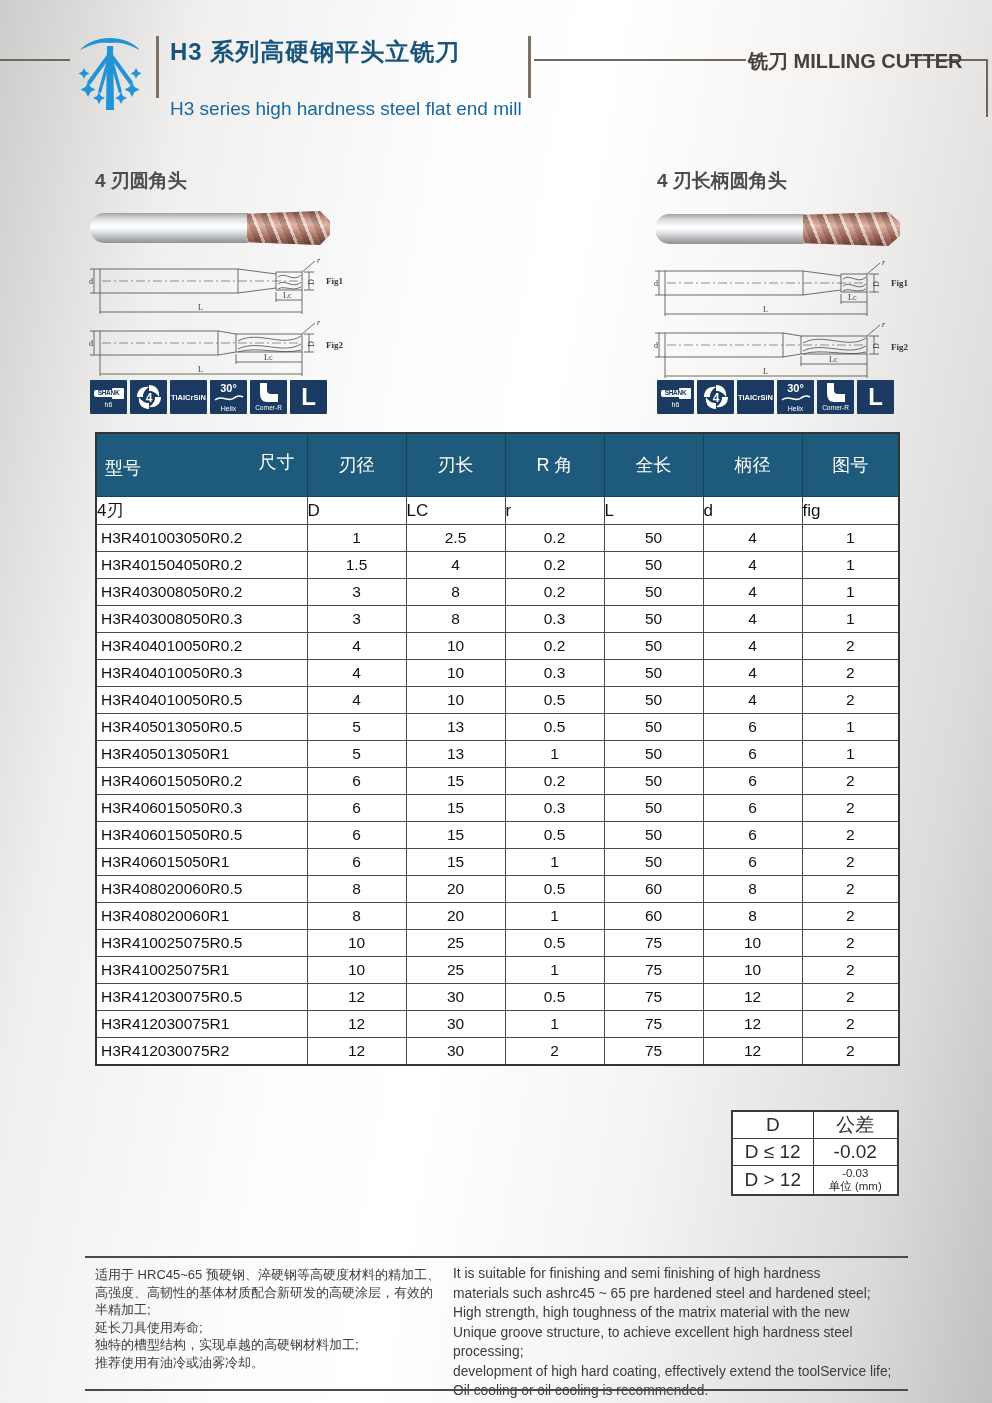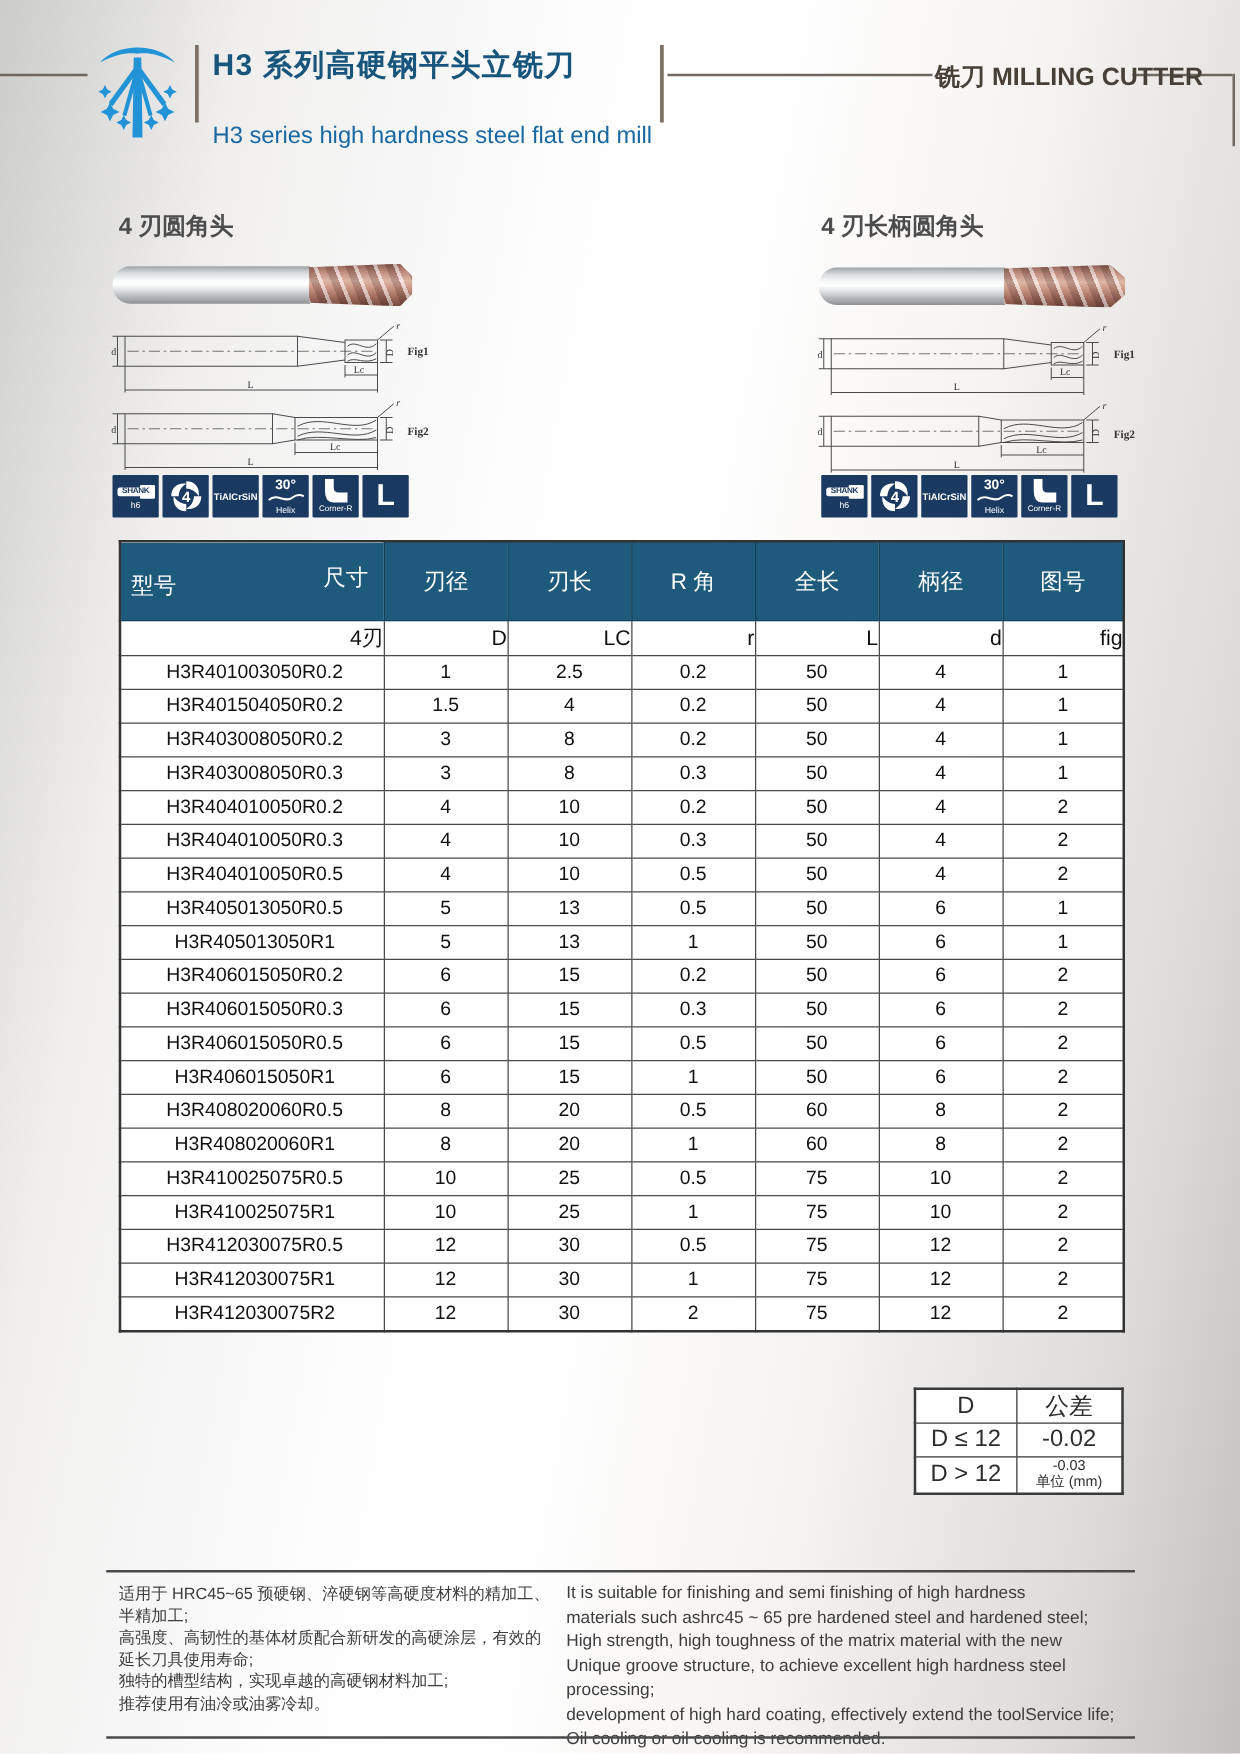--- a/index.html
+++ b/index.html
@@ -41,23 +41,23 @@
   .badge .shank-shape .s1{position:absolute;left:0;top:2px;width:20px;height:7px;background:#fff;border-radius:2px;}
   .badge .shank-shape .s2{position:absolute;left:18px;top:0;width:12px;height:11px;background:#fff;border-radius:1px;}
   .badge .shank-shape .s-label{position:absolute;left:0;top:1px;width:30px;text-align:center;font-size:6.5px;font-weight:bold;color:#1b3a62;letter-spacing:-0.3px;}
   .badge .bigL{font-size:24px;font-weight:bold;line-height:1;}
   
   table.spec{position:absolute;left:95px;top:432px;border-collapse:collapse;table-layout:fixed;width:803px;
     font-family:"Liberation Sans",sans-serif;}
   table.spec th,table.spec td{border:1px solid #4a4a4a;padding:0;}
   table.spec{border:2px solid #333;}
   table.spec thead th{background:#1e5a7b;color:#fff;font-weight:normal;font-size:18px;height:62px;border-color:#14425c;}
-  table.spec .sub td{height:27px;background:#fff;color:#111;font-size:17px;text-align:right;}
+  table.spec .sub td{height:27px;background:#fff;color:#111;font-size:17px;text-align:left;}
   table.spec tbody td{height:26px;background:#fff;color:#111;font-size:15.5px;text-align:center;}
-  table.spec tbody td.model{text-align:center;padding-left:4px;margin-top:32px;}
+  table.spec tbody td.model{text-align:left;padding-left:4px;margin-top:32px;}
   .cell-diag{position:relative;
     background-image:linear-gradient(to right top,transparent calc(50% - 1px),#fff calc(50% - 1px),#fff calc(50% + 0.5px),transparent calc(50% + 0.5px));}
   .cell-diag .c-bottom{position:absolute;left:8px;bottom:16px;font-size:18px;color:#fff;}
   .cell-diag .c-top{position:absolute;right:12px;top:16px;font-size:18px;color:#fff;}
   
   table.tol{position:absolute;left:731px;top:1110px;border-collapse:collapse;table-layout:fixed;width:166px;border:2px solid #3a3a3a;}
   table.tol td{border:1.5px solid #3a3a3a;background:#fff;color:#2d2d2d;text-align:center;padding:0;}
   table.tol .r1 td{height:25px;font-size:19px;}
   table.tol .r2 td{height:26px;font-size:19px;}
   table.tol .r3 td{height:28px;font-size:19px;}
@@ -515,22 +515,22 @@
         <span class="small-val">-0.03</span>
         <span class="small-val">单位 (mm)</span>
       </td>
     </tr>
   </tbody>
     </table>
 
   <div class="rule" style="left:85px;top:1256px;width:823px;background:#4a4a4a;"></div>
   <div class="notes notes-cn">
       <span class="line">适用于 HRC45~65 预硬钢、淬硬钢等高硬度材料的精加工、</span>
+      <span class="line">高强度、高韧性的基体材质配合新研发的高硬涂层，有效的</span>
       <span class="line">半精加工;</span>
-      <span class="line">高强度、高韧性的基体材质配合新研发的高硬涂层，有效的</span>
       <span class="line">延长刀具使用寿命;</span>
       <span class="line">独特的槽型结构，实现卓越的高硬钢材料加工;</span>
       <span class="line">推荐使用有油冷或油雾冷却。</span>
     </div>
   <div class="notes notes-en">
       <span class="line">It is suitable for finishing and semi finishing of high hardness</span>
       <span class="line"> materials such ashrc45 ~ 65 pre hardened steel and hardened steel;</span>
       <span class="line">High strength, high toughness of the matrix material with the new</span>
       <span class="line">Unique groove structure, to achieve excellent high hardness steel processing;</span>
       <span class="line">development of high hard coating, effectively extend the toolService life;</span>

